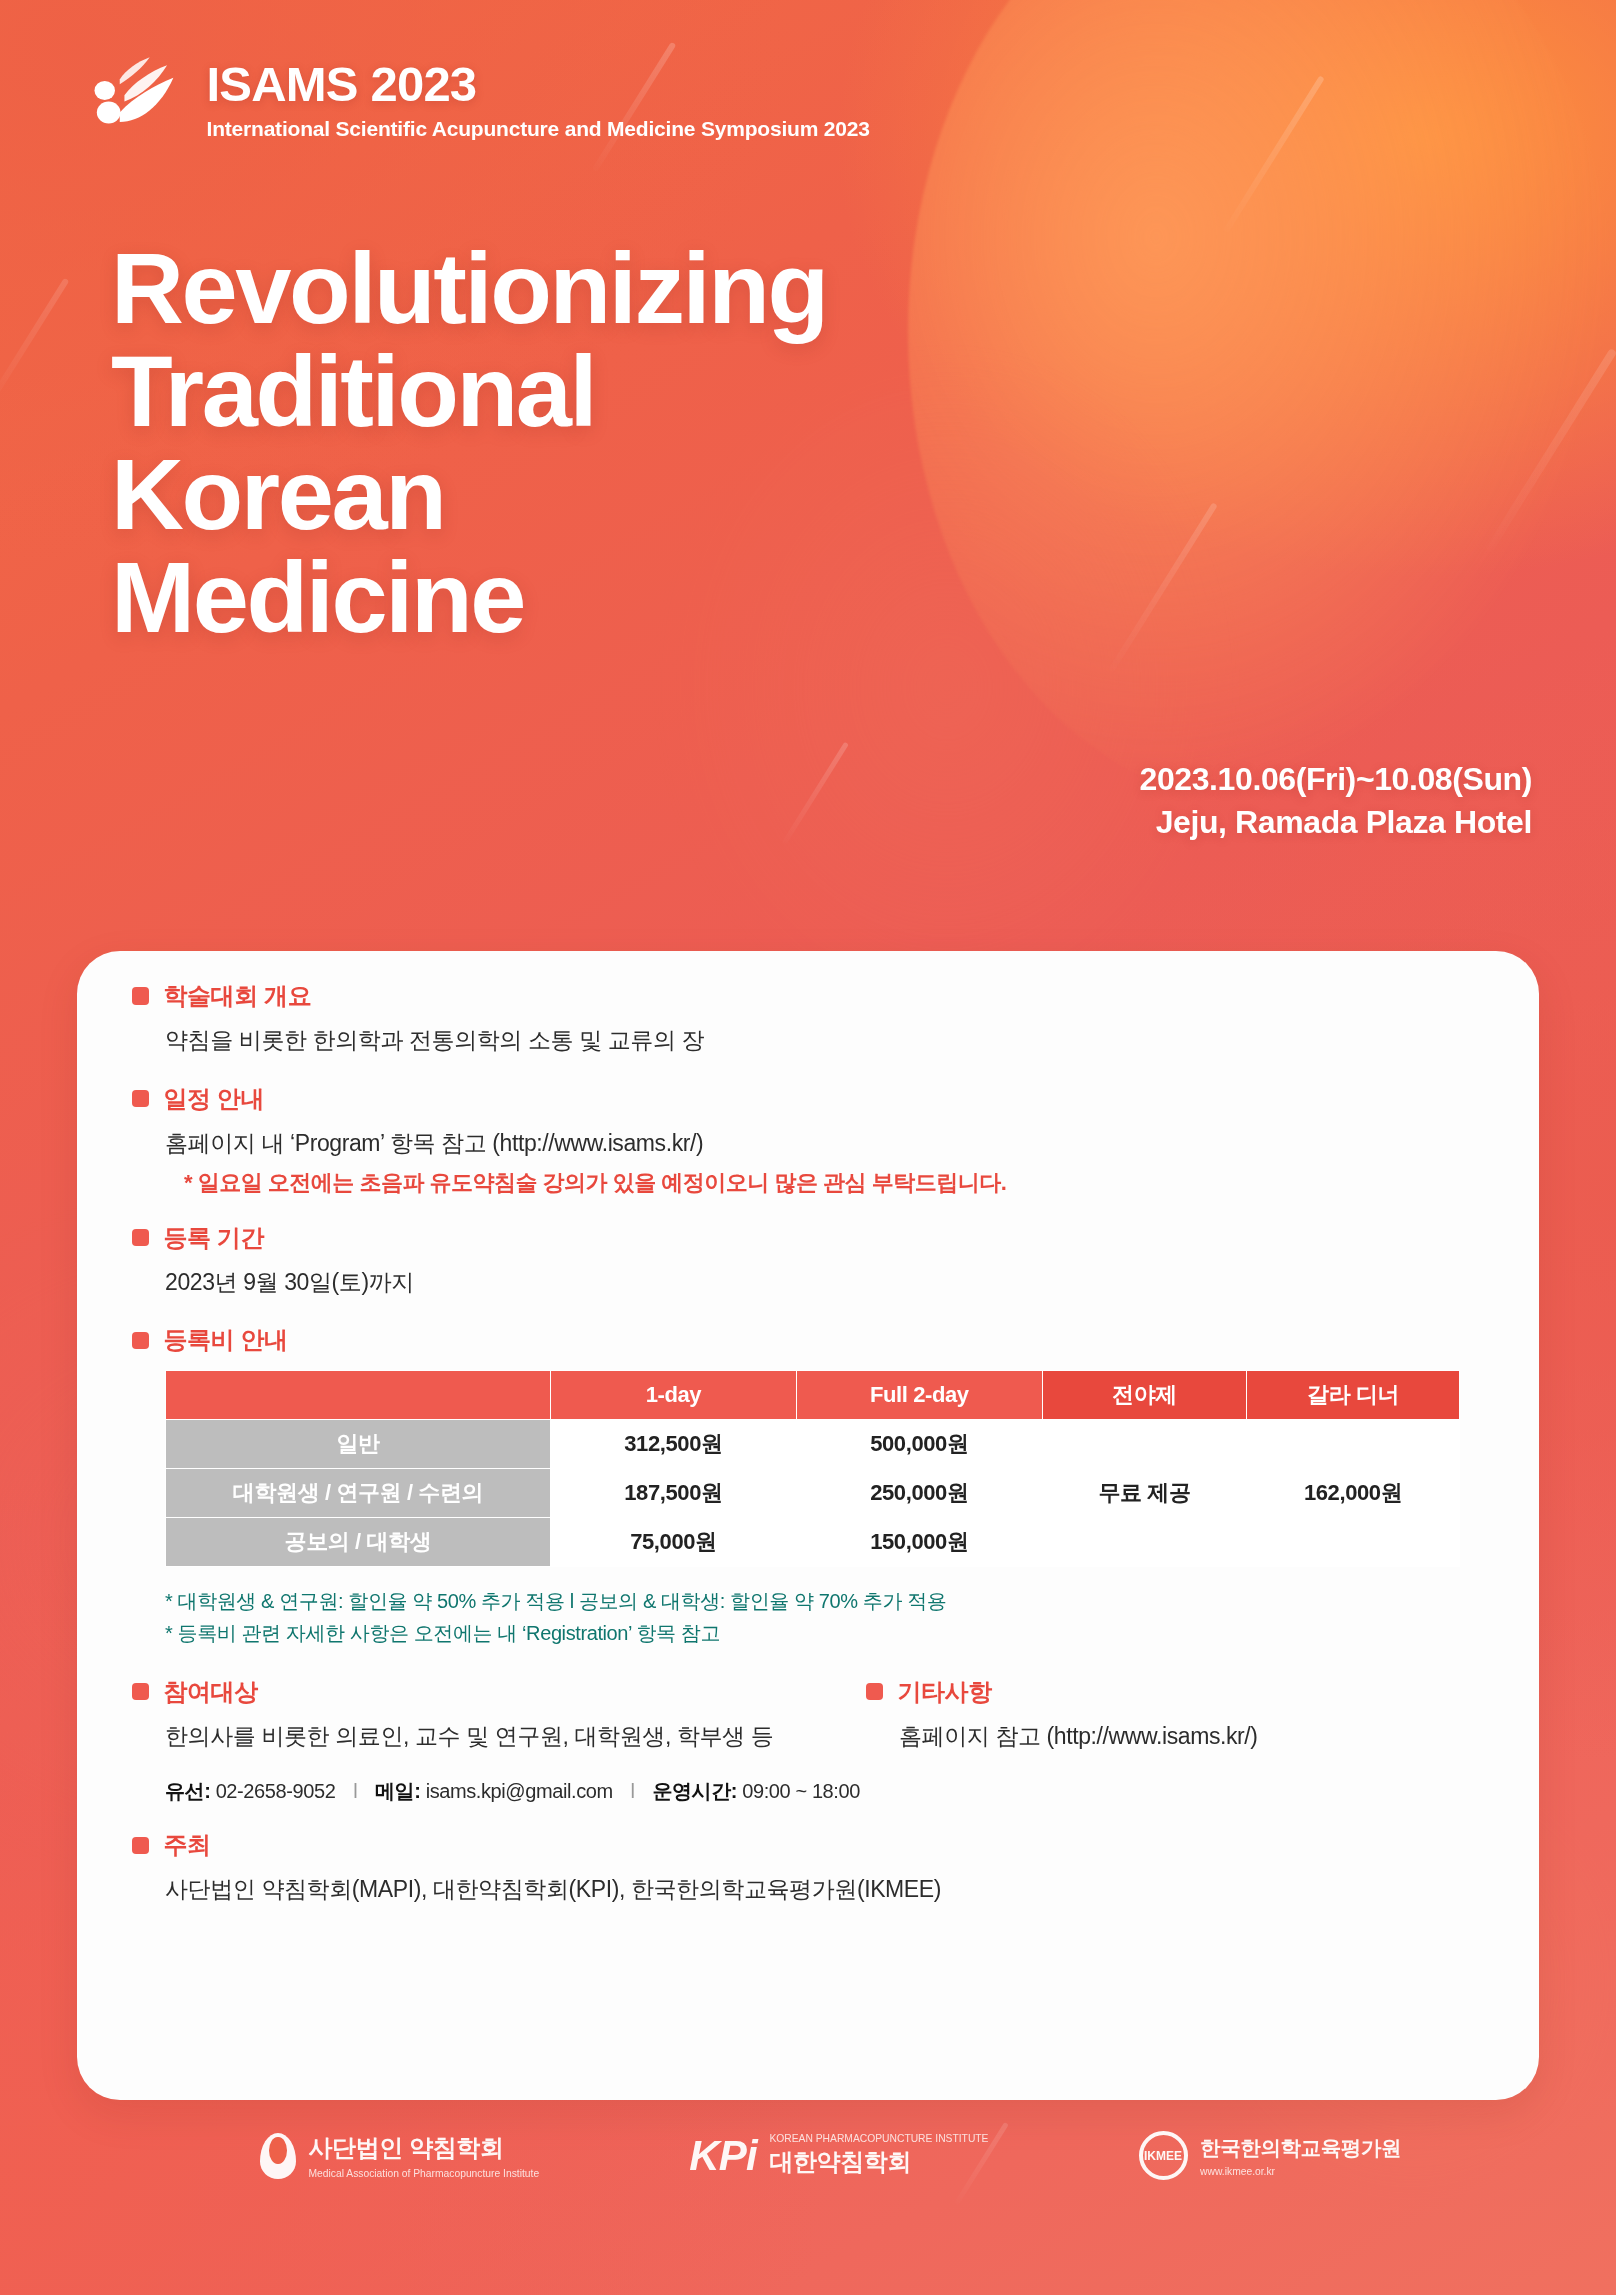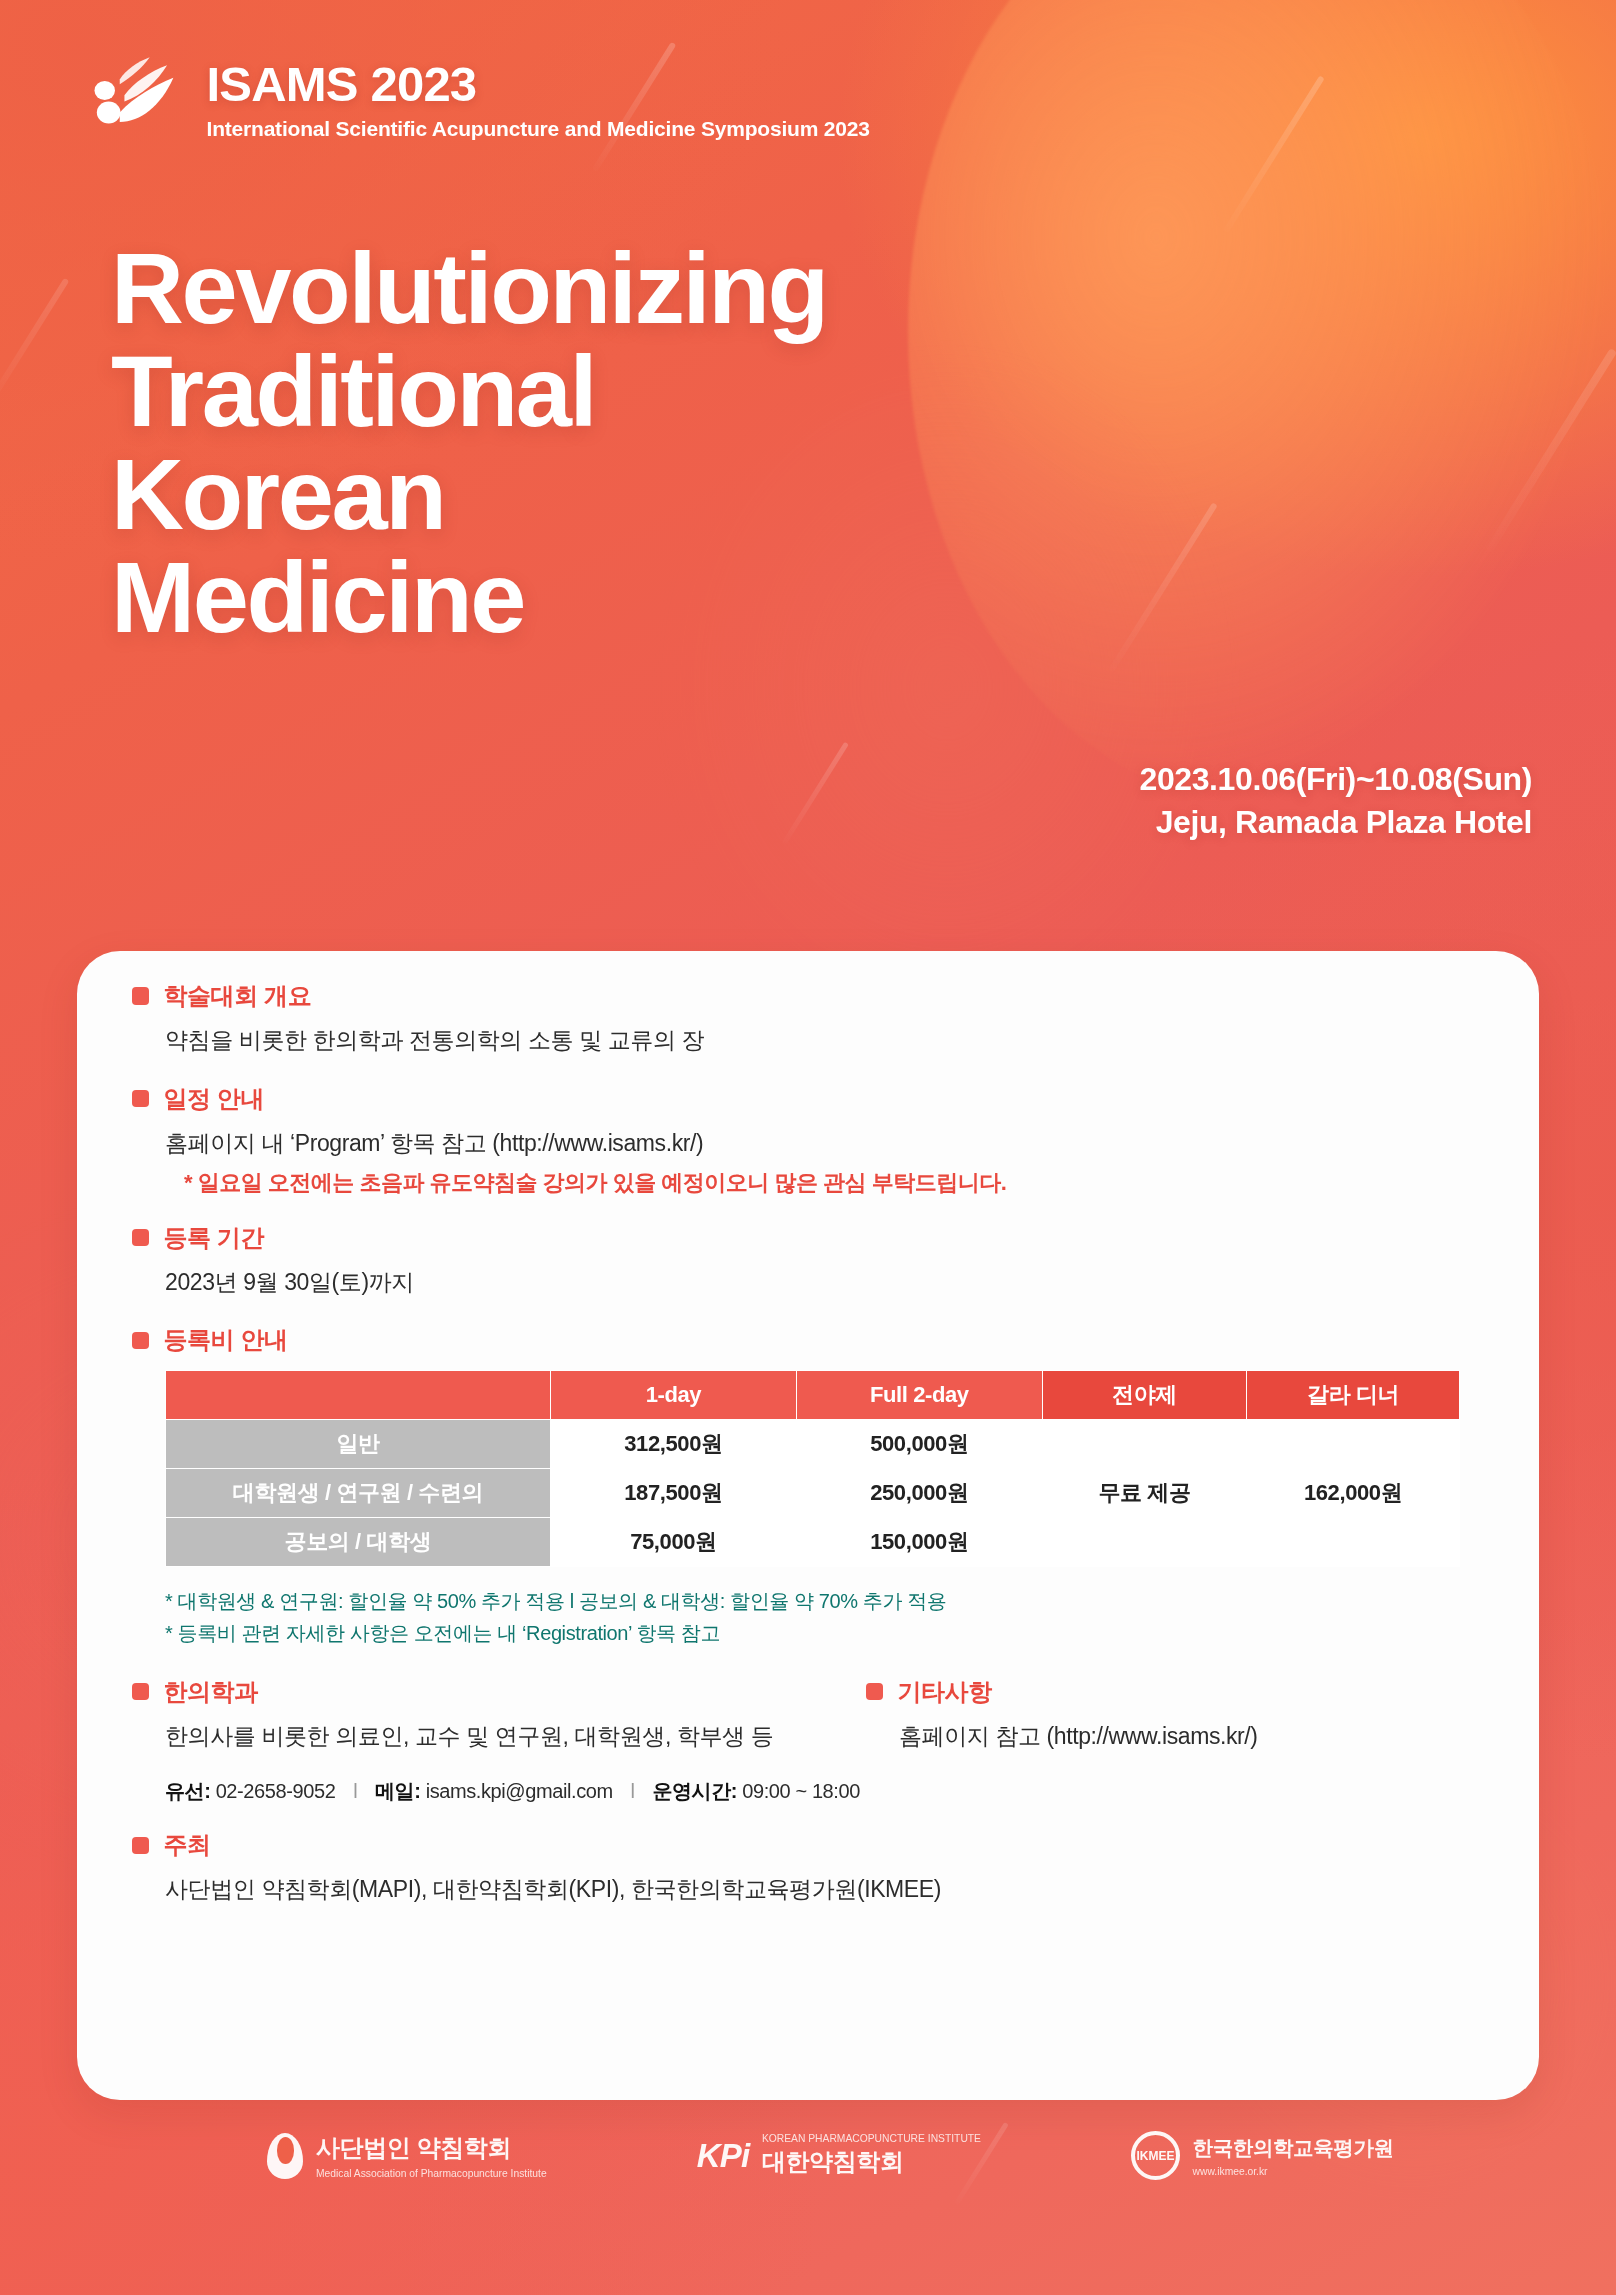--- a/index.html
+++ b/index.html
@@ -213,21 +213,21 @@
     display: flex;
     justify-content: center;
     align-items: center;
     gap: 150px;
     padding-left: 44px;
   }
   .flogo { display: flex; align-items: center; gap: 12.6px; opacity: .95; }
   .flogo-txt-main { color: #fff; font-weight: bold; font-size: 24px; letter-spacing: -0.4px; }
   .flogo-txt-sub { color: rgba(255,255,255,.85); font-size: 10.3px; margin-top: 3.2px; }
   .kpi-box { display:flex; align-items:flex-end; gap:9.5px; }
-  .kpi-k { color:#fff; font-weight:bold; font-size:33px; font-style:italic; letter-spacing:-0.8px;}
+  .kpi-k { color:#fff; font-weight:bold; font-size:42px; font-style:italic; letter-spacing:-0.8px;}
   .ikmee-circle {
     width: 49px; height: 49px; border-radius: 50%;
     border: 4px solid #fff; display:flex; align-items:center; justify-content:center;
     color:#fff; font-size:12px; font-weight:bold;
   }
   .drop {
     width: 36px; height: 46px; background: #fff;
     border-radius: 50% 50% 50% 50% / 62% 62% 38% 38%;
     transform: rotate(0deg);
     position: relative;
@@ -356,21 +356,21 @@
       <div class="fee-notes">
         <div>* 대학원생 &amp; 연구원: 할인율 약 50% 추가 적용   l   공보의 &amp; 대학생: 할인율 약 70% 추가 적용</div>
         <div>* 등록비 관련 자세한 사항은 오전에는 내 ‘Registration’ 항목 참고</div>
       </div>
     </div>
 
     <div class="two-col" style="margin-top:27px;">
       <div class="col-left">
         <div class="sec-head">
           <span class="bullet"></span>
-          <span class="sec-title">한의학과</span>
+          <span class="sec-title">참여대상</span>
         </div>
         <div class="sec-body">한의사를 비롯한 의료인, 교수 및 연구원, 대학원생, 학부생 등</div>
       </div>
       <div class="col-right">
         <div class="sec-head">
           <span class="bullet"></span>
           <span class="sec-title">기타사항</span>
         </div>
         <div class="sec-body">홈페이지 참고 (http://www.isams.kr/)</div>
       </div>

